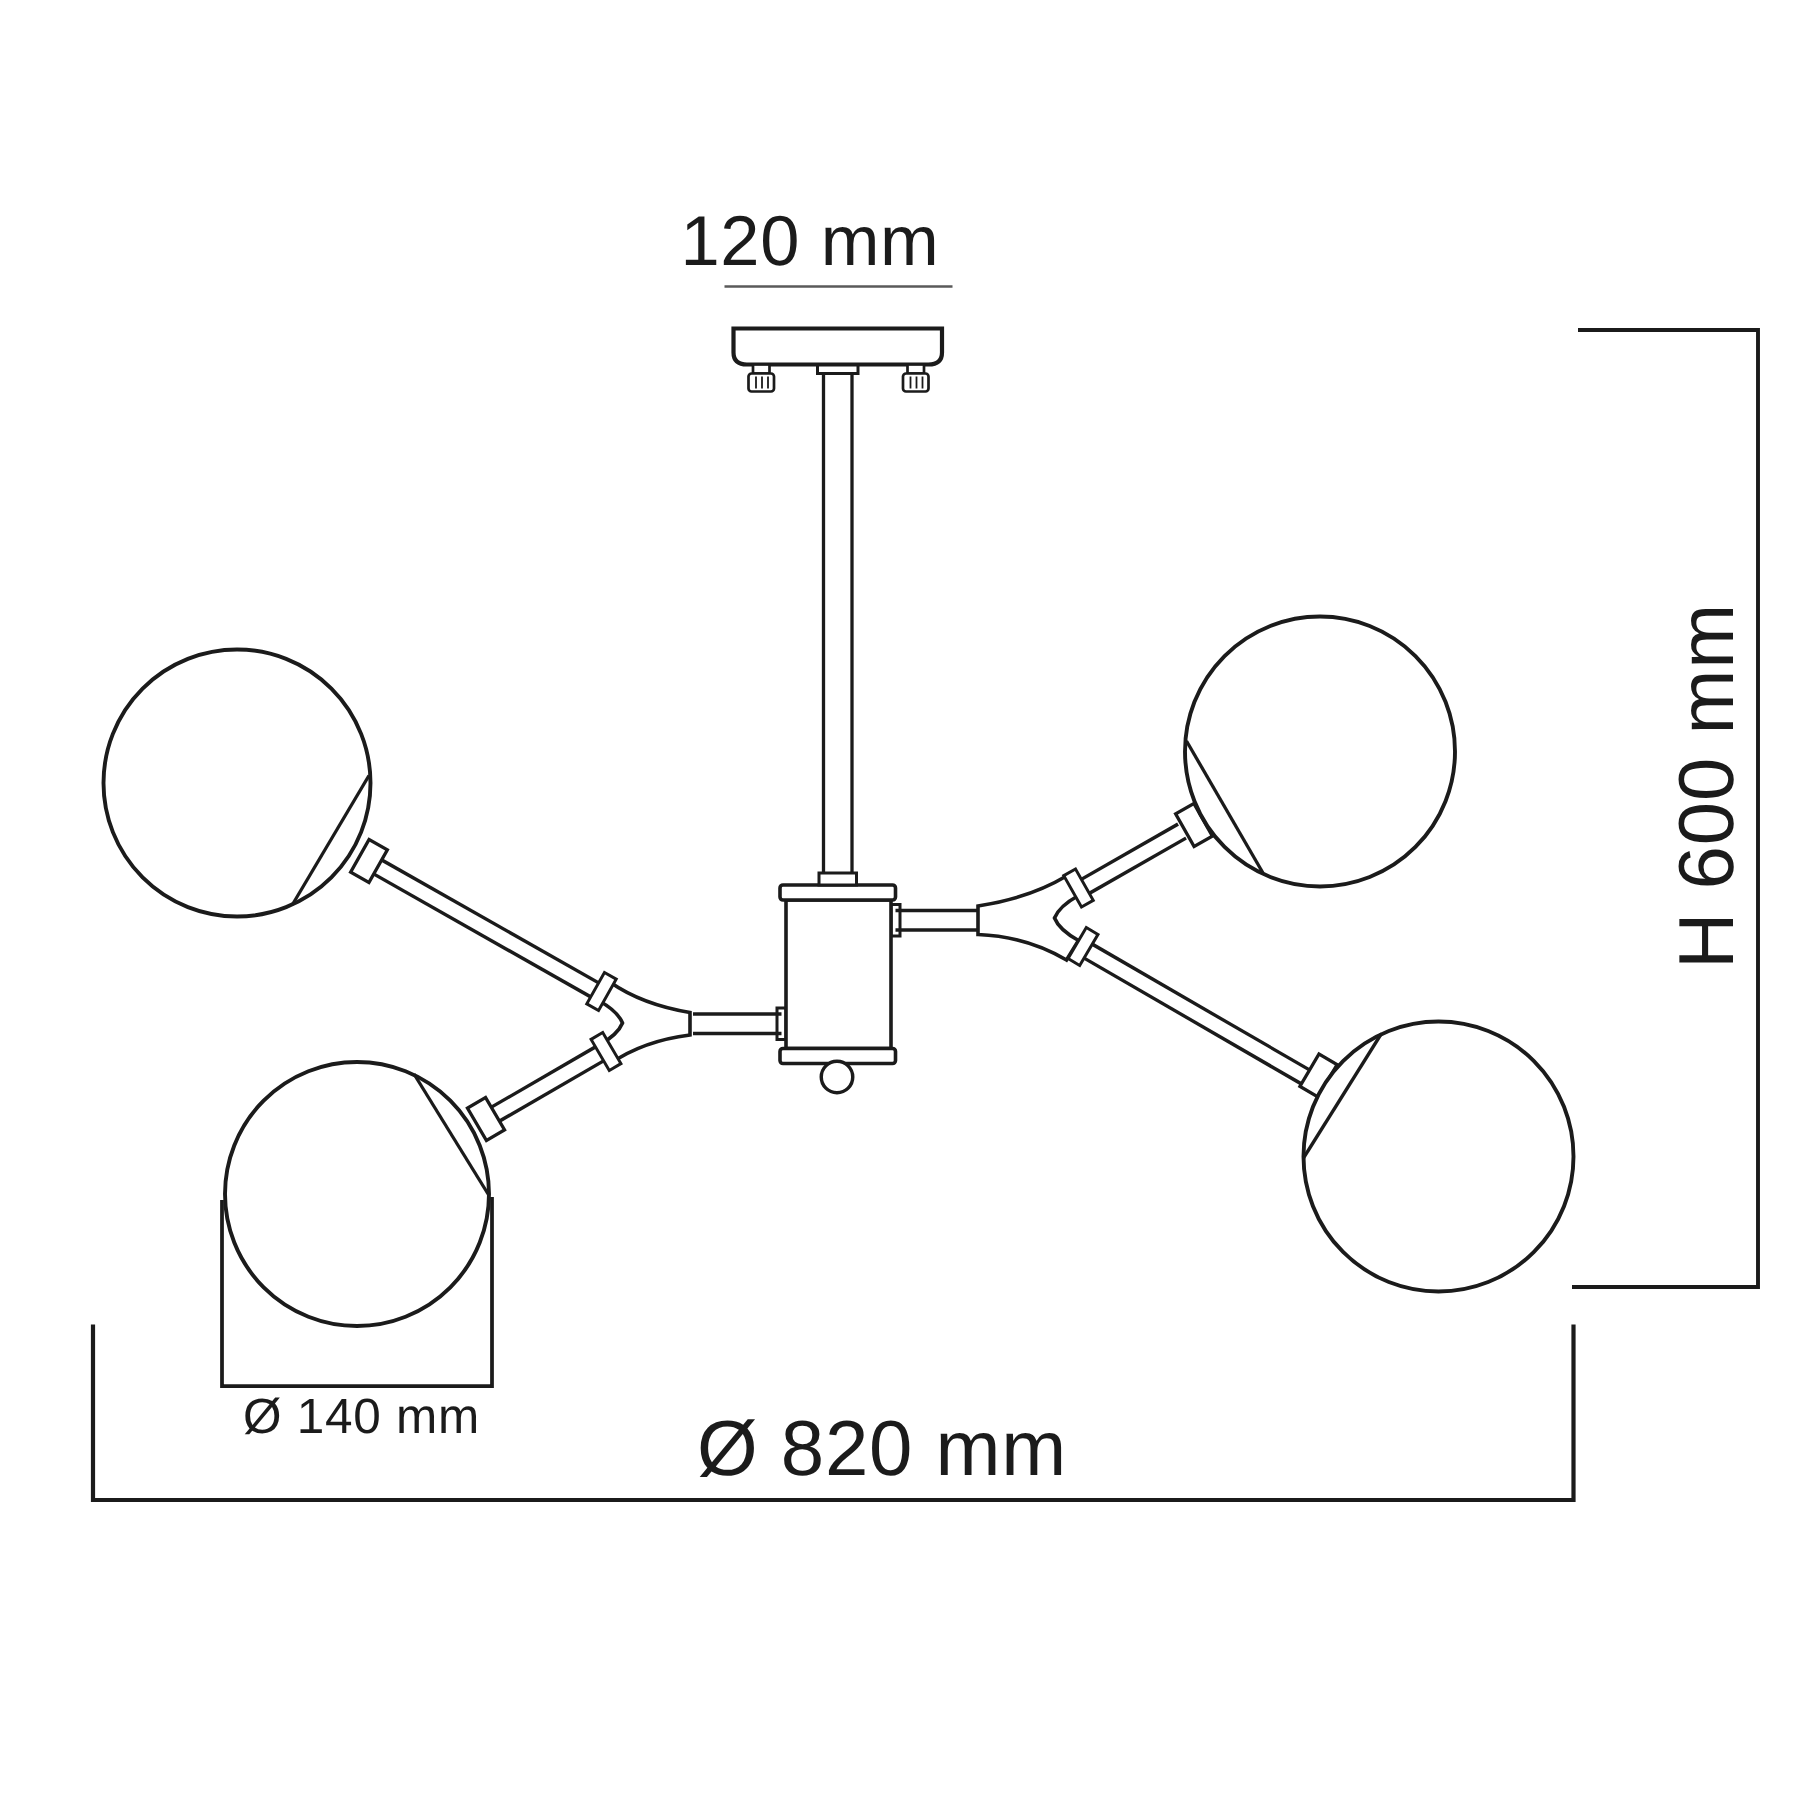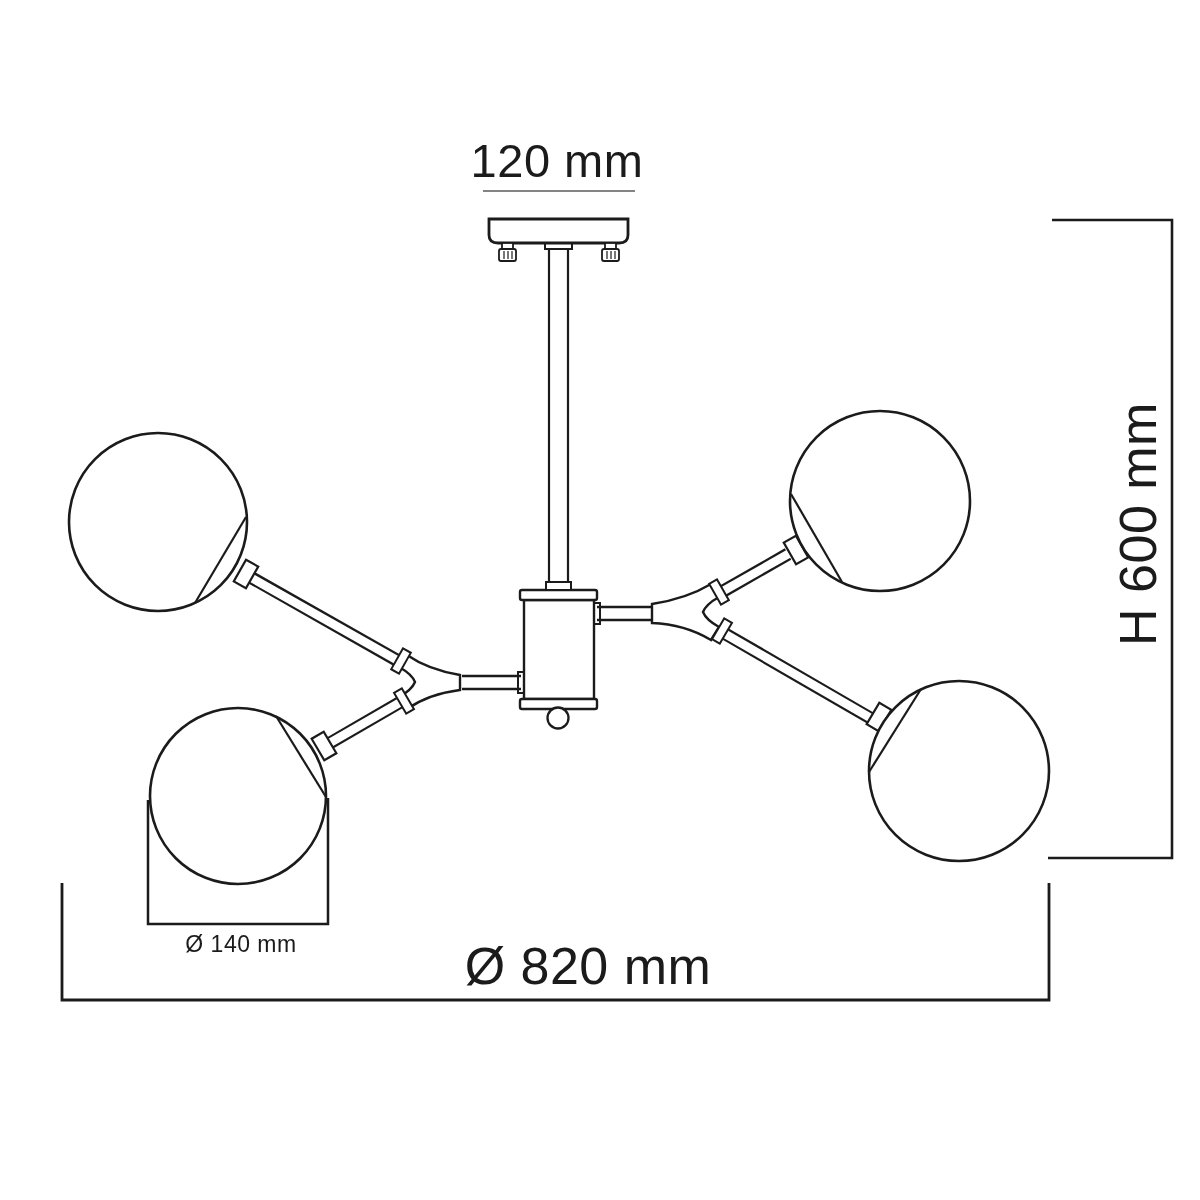--- a/index.html
+++ b/index.html
@@ -15,24 +15,24 @@
   .dim-label{
     position:absolute;
     transform:translate(-50%,-50%);
     white-space:nowrap;
     color:#1b1b1b;
     letter-spacing:0.5px;
   }
   .dim-label.rot{
     transform:translate(-50%,-50%) rotate(-90deg);
   }
-  .lbl-120{left:557px;top:160px;font-size:47px;}
+  .lbl-120{left:540px;top:160px;font-size:47px;}
   .lbl-h600{left:1138px;top:524px;font-size:52px;}
   .lbl-820{left:588px;top:966px;font-size:52px;text-align:right;}
-  .lbl-140{left:241px;top:944px;font-size:23px;}
+  .lbl-140{left:241px;top:944px;font-size:33px;}
 </style>
 </head>
 <body>
 
 <div id="stage">
 
   <svg id="drawing" viewBox="0 0 1200 1200" fill="none" stroke="#1b1b1b" stroke-width="2.4">
 
     <g>
 

